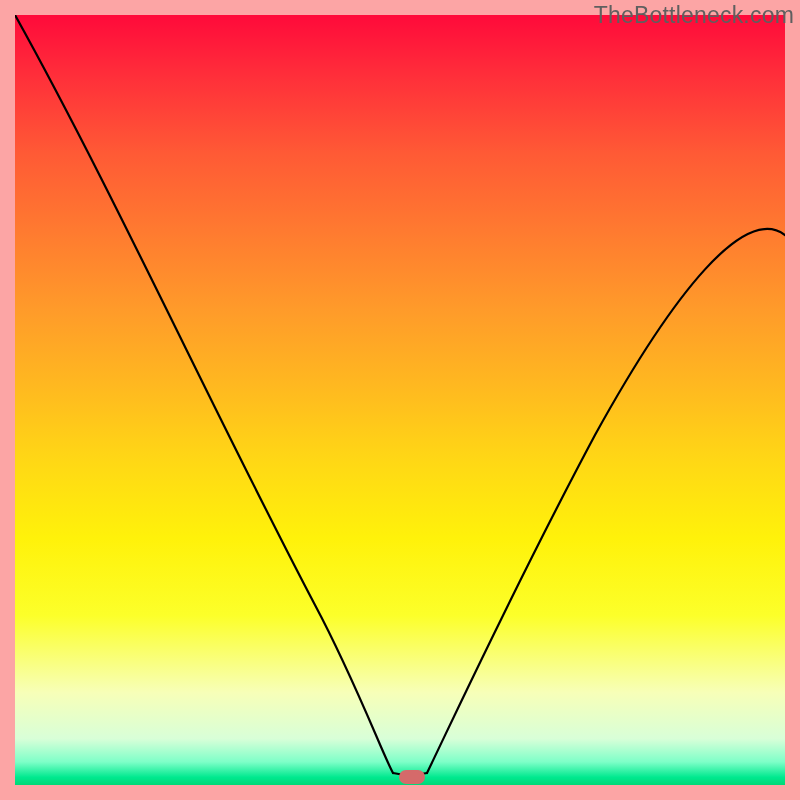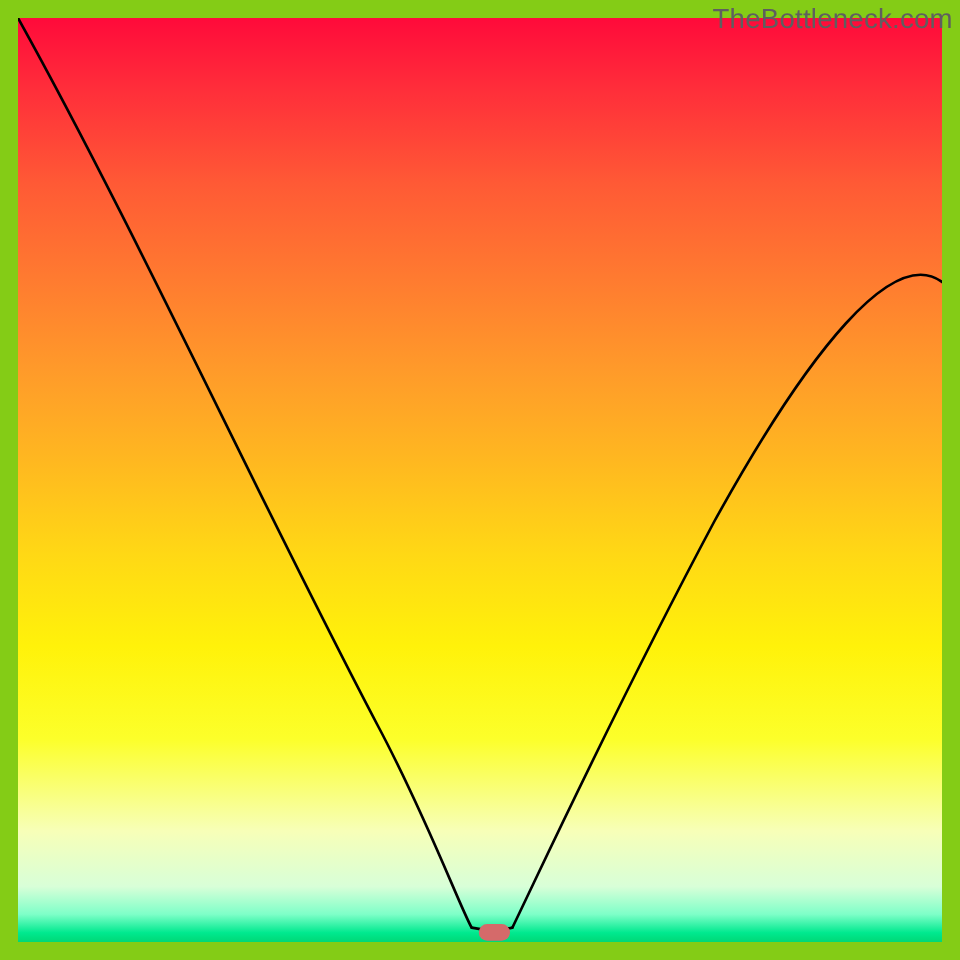--- a/index.html
+++ b/index.html
@@ -8,21 +8,21 @@
     width: 800px;
     height: 800px;
     background: #000;
     overflow: hidden;
     font-family: Arial, Helvetica, sans-serif;
   }
   .frame {
     position: relative;
     width: 800px;
     height: 800px;
-    background: #84cc16;
+    background: #fca5a5;
   }
   .plot-area {
     position: absolute;
     left: 15px;
     top: 15px;
     width: 770px;
     height: 770px;
     
     background: linear-gradient(to bottom,
       #ff0a3a 0%,

